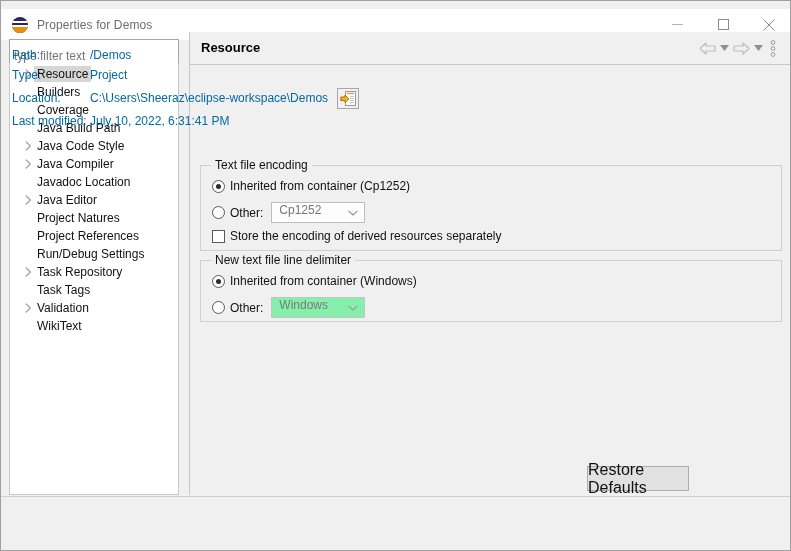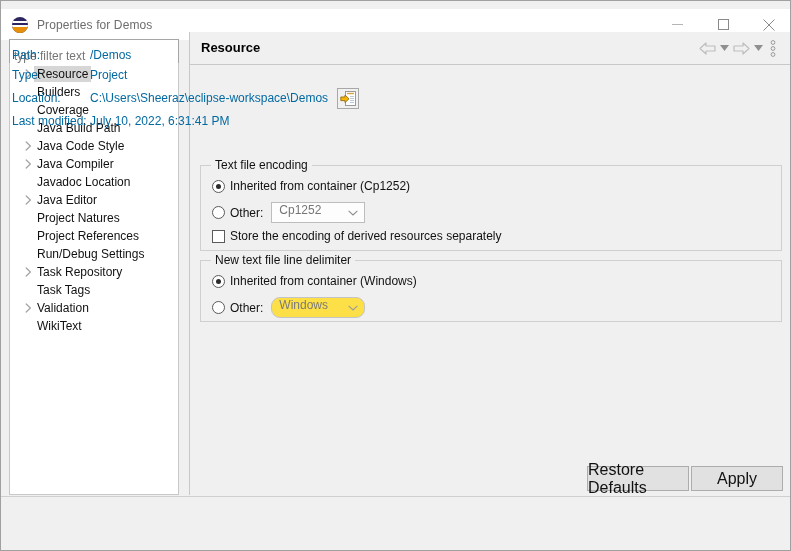--- a/index.html
+++ b/index.html
@@ -255,21 +255,21 @@
     display: flex;
     height: 21px;
     width: 94px;
     box-sizing: border-box;
     border: 1px solid #bdbdbd;
     margin-left: 8px;
     font-size: 12px;
     position: relative;
   }
   .combo.enabled-look { background: #fdfdfd; color: #757575; }
-  .combo.disabled-look { background: #fde047; color: #7a7a7a; border-color: #c4c4c4; border-radius: 9px; }
+  .combo.disabled-look { background: #86efac; color: #7a7a7a; border-color: #c4c4c4; }
   .combo-text { padding-left: 7px; flex: 1; white-space: nowrap; }
   .combo-arrow {
     width: 22px;
     display: flex; align-items: center; justify-content: center;
   }
   .combo-arrow svg { display: block; }
 
   
   .btn {
     box-sizing: border-box;
@@ -543,21 +543,20 @@
         <span class="combo-arrow">
           <svg width="10" height="6" viewBox="0 0 10 6">
               <path d="M0.6 0.8 L5 5 L9.4 0.8" fill="none" stroke="#9b9b9b" stroke-width="1.1"></path>
             </svg>
         </span>
       </span>
     </div>
   </div>
 
   <div class="btn" id="restore-defaults-button">Restore Defaults</div>
-  <div class="btn" id="apply-button">Apply</div>
 
   <div class="footer-sep"></div>
   <div class="footer">
     
     
     
   </div>
 
 </div>
 

